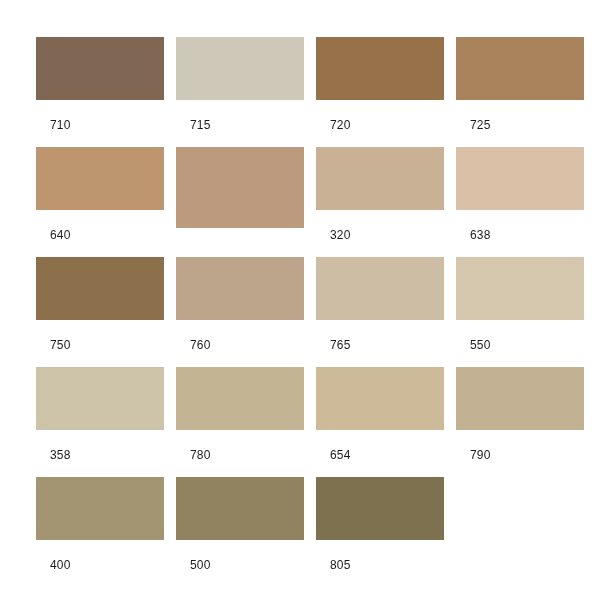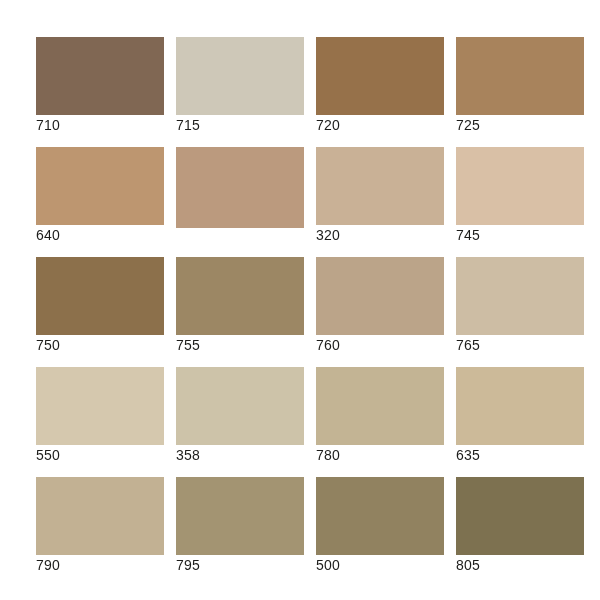--- a/index.html
+++ b/index.html
@@ -32,26 +32,27 @@
     display: flex;
     flex-direction: column;
     width: 128px;
   }
   .swatch-chip {
     width: 128px;
     height: 81px;
     display: block;
   }
   .swatch-label {
-    font-size: 14px;
+    font-size: 12px;
     line-height: 14px;
     color: #1d1d1b;
     letter-spacing: 0.2px;
-    padding-top: 3px;
+    padding-top: 18px;
     font-family: "Liberation Sans", sans-serif;
+    margin-left: 14px;
   }
 </style>
 </head>
 <body>
 
 <div id="swatch-chart">
   <div class="swatch-grid">
       <div class="swatch-cell">
         <div class="swatch-chip" style="background-color: rgb(128, 103, 83);"></div>
         <div class="swatch-label">710</div>
@@ -74,29 +75,25 @@
       </div>
       <div class="swatch-cell">
         <div class="swatch-chip" style="background-color: rgb(187, 154, 126);"></div>
       </div>
       <div class="swatch-cell">
         <div class="swatch-chip" style="background-color: rgb(201, 177, 150);"></div>
         <div class="swatch-label">320</div>
       </div>
       <div class="swatch-cell">
         <div class="swatch-chip" style="background-color: rgb(217, 192, 166);"></div>
-        <div class="swatch-label">745</div>
+        <div class="swatch-label">638</div>
       </div>
       <div class="swatch-cell">
         <div class="swatch-chip" style="background-color: rgb(140, 112, 75);"></div>
         <div class="swatch-label">750</div>
-      </div>
-      <div class="swatch-cell">
-        <div class="swatch-chip" style="background-color: rgb(156, 135, 100);"></div>
-        <div class="swatch-label">755</div>
       </div>
       <div class="swatch-cell">
         <div class="swatch-chip" style="background-color: rgb(187, 164, 137);"></div>
         <div class="swatch-label">760</div>
       </div>
       <div class="swatch-cell">
         <div class="swatch-chip" style="background-color: rgb(205, 189, 164);"></div>
         <div class="swatch-label">765</div>
       </div>
       <div class="swatch-cell">
@@ -106,29 +103,29 @@
       <div class="swatch-cell">
         <div class="swatch-chip" style="background-color: rgb(205, 195, 169);"></div>
         <div class="swatch-label">358</div>
       </div>
       <div class="swatch-cell">
         <div class="swatch-chip" style="background-color: rgb(195, 180, 148);"></div>
         <div class="swatch-label">780</div>
       </div>
       <div class="swatch-cell">
         <div class="swatch-chip" style="background-color: rgb(204, 186, 153);"></div>
-        <div class="swatch-label">635</div>
+        <div class="swatch-label">654</div>
       </div>
       <div class="swatch-cell">
         <div class="swatch-chip" style="background-color: rgb(194, 177, 147);"></div>
         <div class="swatch-label">790</div>
       </div>
       <div class="swatch-cell">
         <div class="swatch-chip" style="background-color: rgb(163, 148, 114);"></div>
-        <div class="swatch-label">795</div>
+        <div class="swatch-label">400</div>
       </div>
       <div class="swatch-cell">
         <div class="swatch-chip" style="background-color: rgb(145, 130, 96);"></div>
         <div class="swatch-label">500</div>
       </div>
       <div class="swatch-cell">
         <div class="swatch-chip" style="background-color: rgb(125, 113, 80);"></div>
         <div class="swatch-label">805</div>
       </div>
     </div>

